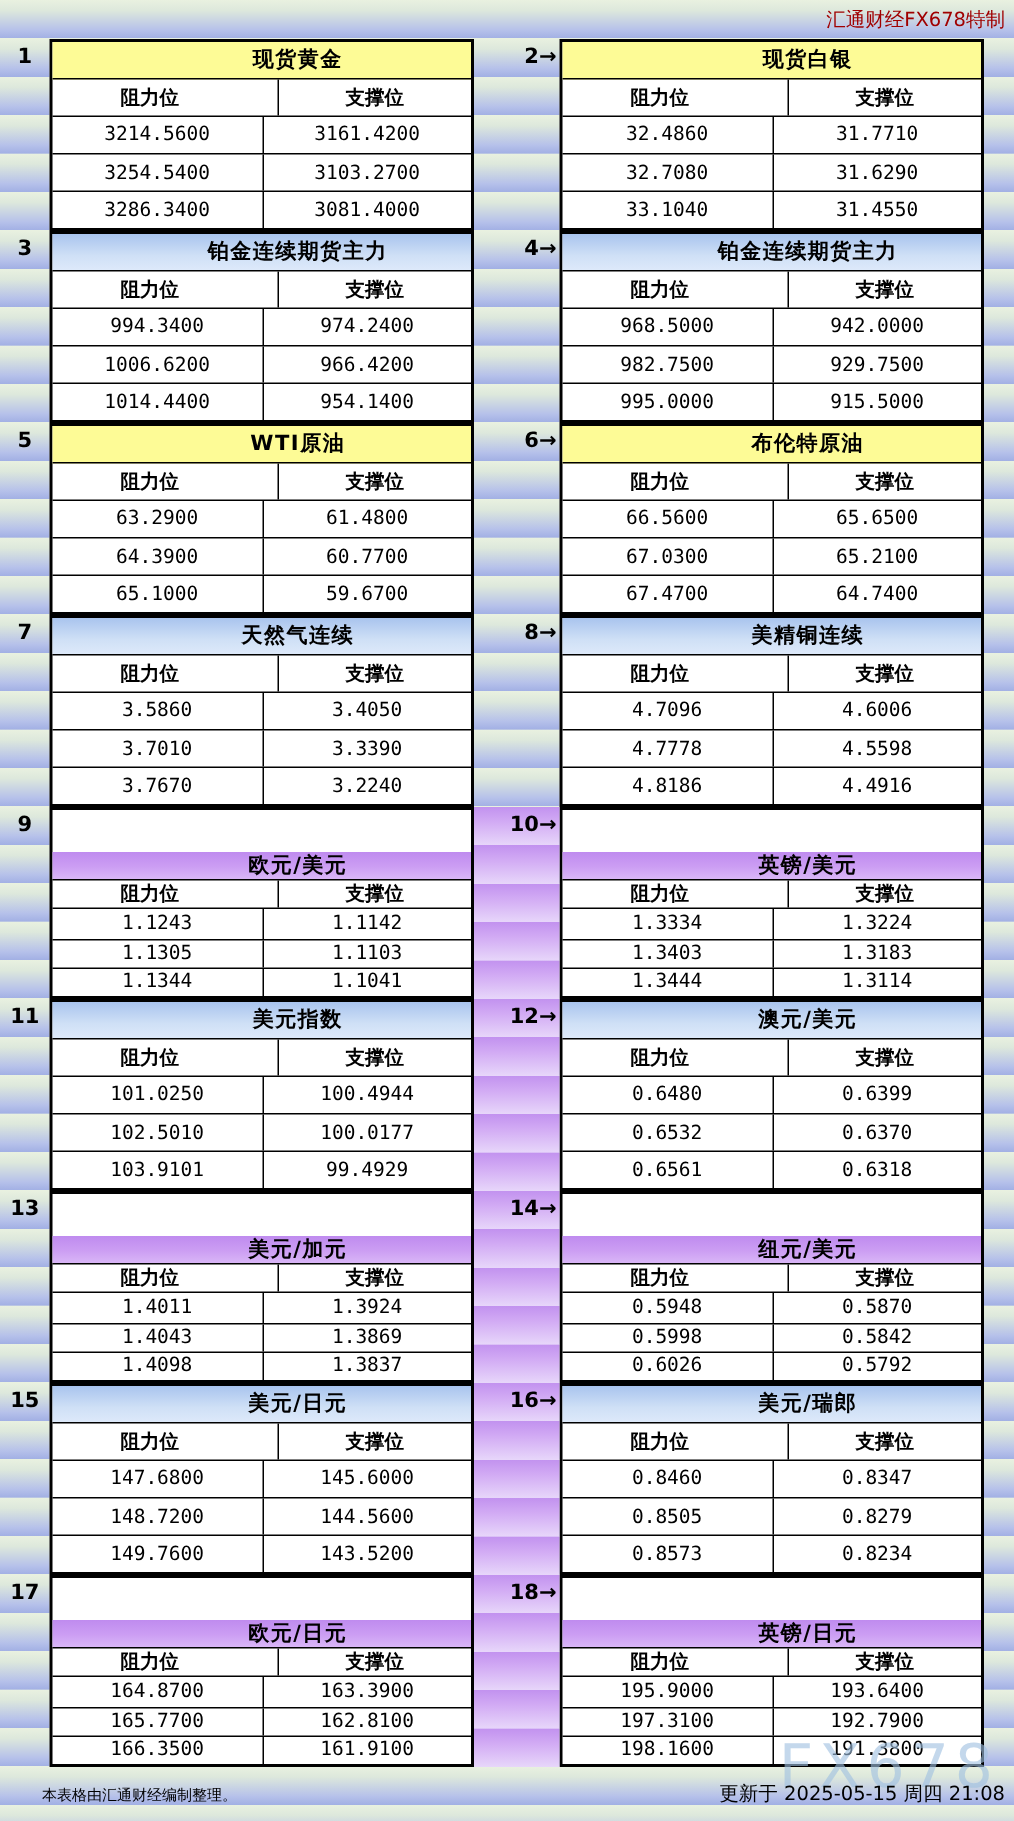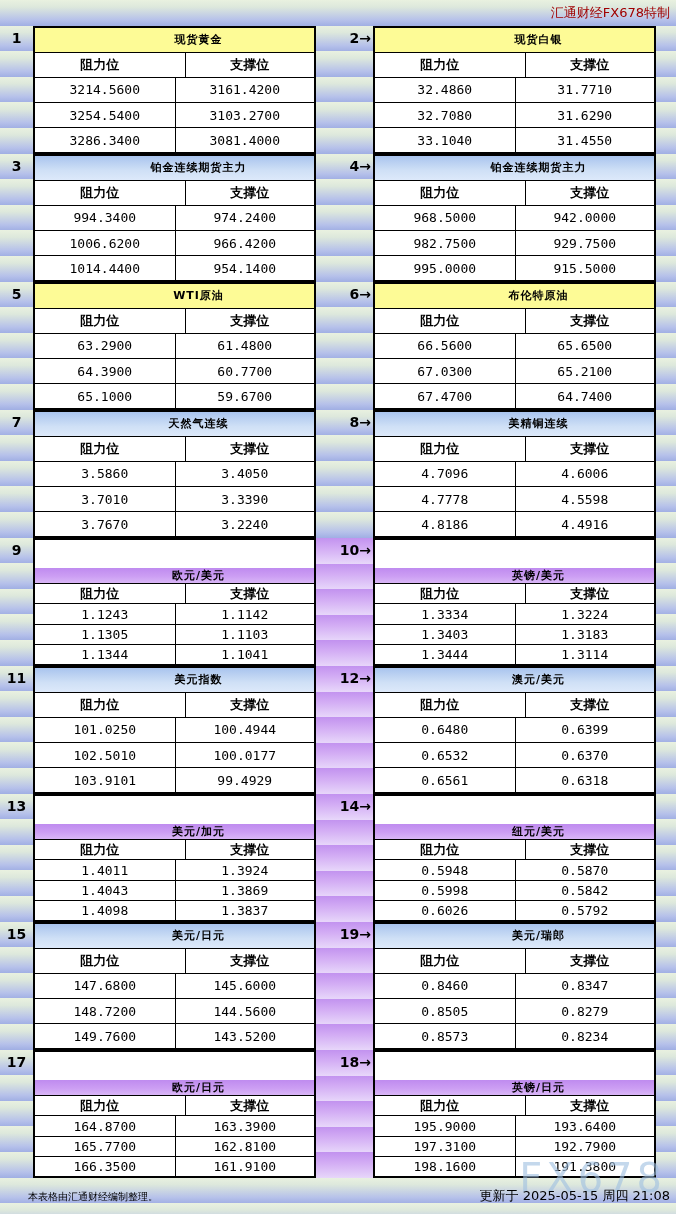--- a/index.html
+++ b/index.html
@@ -24,21 +24,21 @@
   }
   .numcol .mlabel{line-height:25.6px;font-weight:bold;font-size:14px;}
   .tbl{
     width:283px;flex:0 0 283px;
     display:grid;grid-template-rows:repeat(5,1fr);
     border:2px solid #000;box-sizing:border-box;
     background:#fff;
   }
   .t-title{
     display:flex;align-items:center;justify-content:center;
-    font-weight:bold;font-size:11px;
+    font-weight:bold;font-size:14px;
     border-bottom:1px solid #000;
     letter-spacing:1px;
     padding-left:48px;
   }
   .theme-yellow .t-title{background:#fdfb96;}
   .theme-blue .t-title{background:linear-gradient(180deg,#a9c4ee 0%,#cfe0f6 60%,#dde9fa 100%);}
   .theme-purple .t-title{background:linear-gradient(180deg,#bf8bef 0%,#cc9ef3 55%,#d9b6f7 100%);margin-top:28px;}
   .t-head,.t-row{display:grid;grid-template-columns:1fr 1fr;}
   .t-head{border-bottom:1px solid #000;gap:20px;}
   .t-head .cell{font-weight:bold;font-size:13px;}
@@ -432,21 +432,21 @@
       <div class="t-row">
         <div class="cell col-r">148.7200</div>
         <div class="cell col-s">144.5600</div>
       </div>
       <div class="t-row">
         <div class="cell col-r">149.7600</div>
         <div class="cell col-s">143.5200</div>
       </div>
     </div>
     <div class="spacer purple">
-      <span class="mlabel">19→</span>
+      <span class="mlabel">16→</span>
     </div>
     <div class="tbl side-right theme-blue">
       <div class="t-title">美元/瑞郎</div>
       <div class="t-head">
         <div class="cell col-r">阻力位</div>
         <div class="cell col-s">支撑位</div>
       </div>
       <div class="t-row">
         <div class="cell col-r">0.8460</div>
         <div class="cell col-s">0.8347</div>

